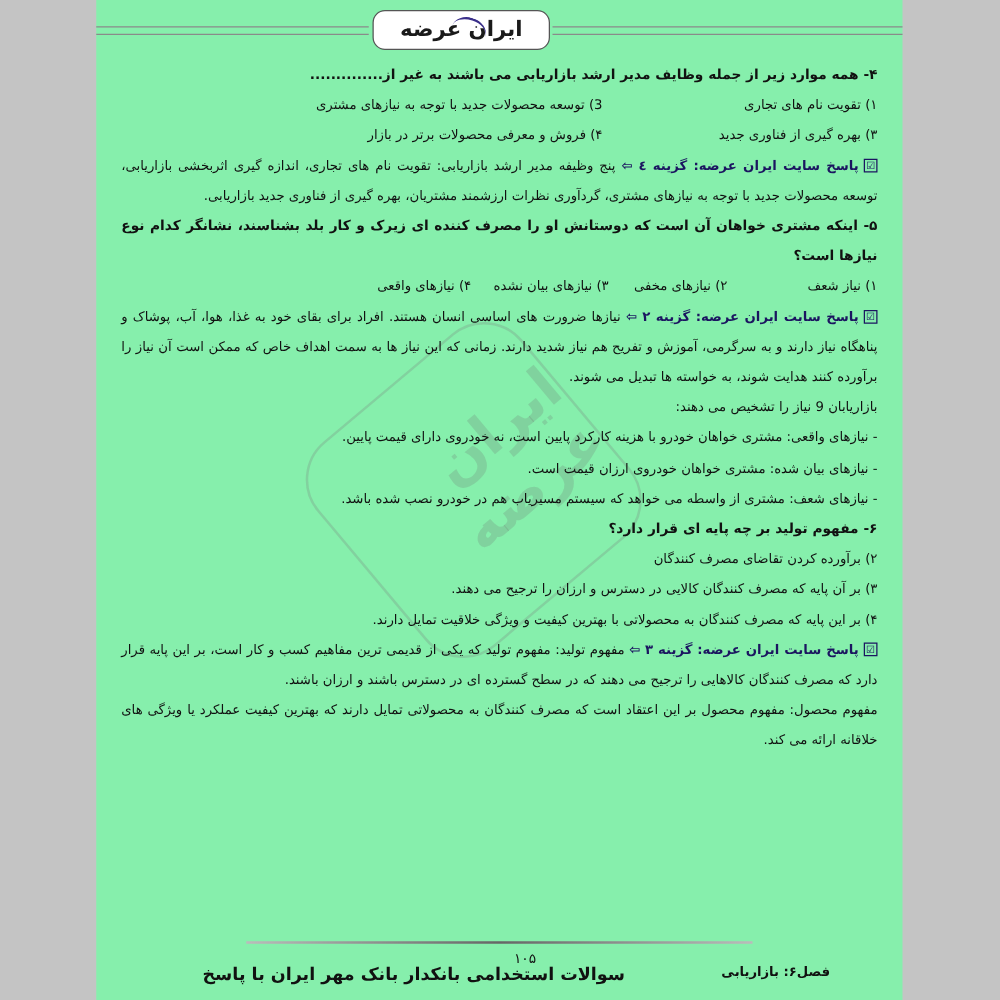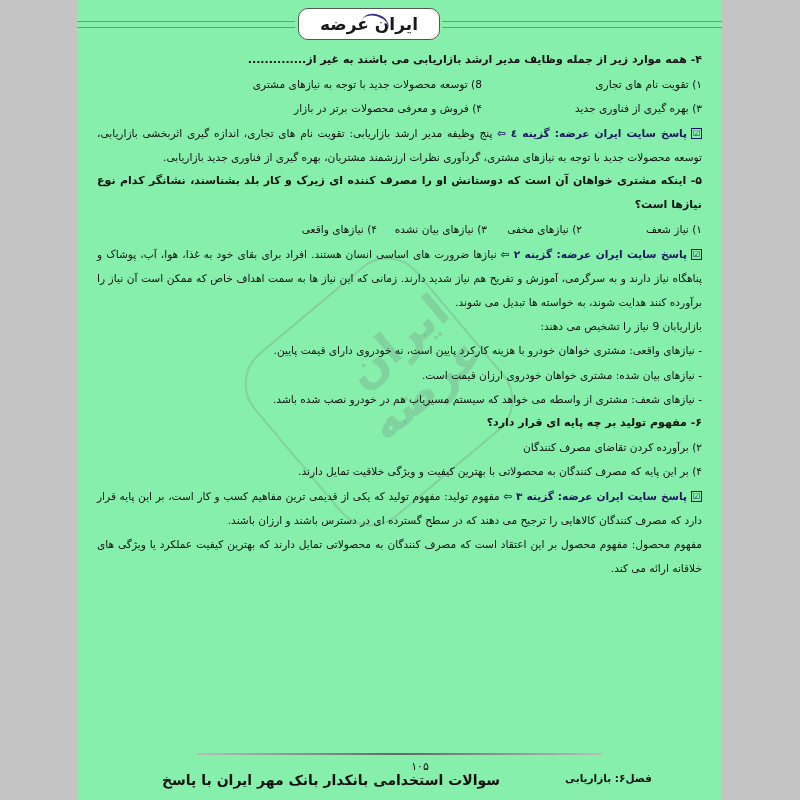--- a/index.html
+++ b/index.html
@@ -62,21 +62,21 @@
     }
     .page-num {
       position: absolute; left: 323px; top: 760px; width: 40px; text-align: center;
       font-size: 11px; color: #111;
     }
     .footer-left {
       position: absolute; left: 85px; top: 772px; direction: rtl;
       font-size: 14px; font-weight: bold; color: #111;
     }
     .footer-right {
-      position: absolute; right: 70px; top: 772px; direction: rtl;
+      position: absolute; right: 58px; top: 772px; direction: rtl;
       font-size: 10.5px; font-weight: bold; color: #111;
     }
   </style>
 </head>
 <body>
 
 <div class="page">
 
   <div class="header">
     <div class="rule left"></div>
@@ -89,21 +89,21 @@
 
   <div class="watermark">
     <span>ایران عرضه</span>
   </div>
 
   <div class="content">
 
     <p class="q">۴- همه موارد زیر از جمله وظایف مدیر ارشد بازاریابی می باشند به غیر از..............</p>
     <div class="opts4">
       <span>۱) تقویت نام های تجاری</span>
-      <span>8) توسعه محصولات جدید با توجه به نیازهای مشتری</span>
+      <span>3) توسعه محصولات جدید با توجه به نیازهای مشتری</span>
       <span>۳) بهره گیری از فناوری جدید</span>
       <span>۴) فروش و معرفی محصولات برتر در بازار</span>
     </div>
     <p>
       <span class="chk">☑</span><span class="ans-head">پاسخ سایت ایران عرضه: گزینه ٤</span>
       <span class="ans-head">⇦</span>
       <span>پنج وظیفه مدیر ارشد بازاریابی: تقویت نام های تجاری، اندازه گیری اثربخشی بازاریابی، توسعه محصولات جدید با توجه به نیازهای مشتری، گردآوری نظرات ارزشمند مشتریان، بهره گیری از فناوری جدید بازاریابی.</span>
     </p>
 
     <p class="q">۵- اینکه مشتری خواهان آن است که دوستانش او را مصرف کننده ای زیرک و کار بلد بشناسند، نشانگر کدام نوع نیازها است؟</p>
@@ -118,20 +118,21 @@
       <span class="ans-head">⇦</span>
       <span>نیازها ضرورت های اساسی انسان هستند. افراد برای بقای خود به غذا، هوا، آب، پوشاک و پناهگاه نیاز دارند و به سرگرمی، آموزش و تفریح هم نیاز شدید دارند. زمانی که این نیاز ها به سمت اهداف خاص که ممکن است آن نیاز را برآورده کنند هدایت شوند، به خواسته ها تبدیل می شوند.</span>
     </p>
     <p>بازاریابان 9 نیاز را تشخیص می دهند:</p>
     <p>- نیازهای واقعی: مشتری خواهان خودرو با هزینه کارکرد پایین است، نه خودروی دارای قیمت پایین.</p>
     <p>- نیازهای بیان شده: مشتری خواهان خودروی ارزان قیمت است.</p>
     <p>- نیازهای شعف: مشتری از واسطه می خواهد که سیستم مسیریاب هم در خودرو نصب شده باشد.</p>
 
     <p class="q">۶- مفهوم تولید بر چه پایه ای قرار دارد؟</p>
     <p>۲) برآورده کردن تقاضای مصرف کنندگان</p>
+    <p>۳) بر آن پایه که مصرف کنندگان کالایی در دسترس و ارزان را ترجیح می دهند.</p>
     <p>۴) بر این پایه که مصرف کنندگان به محصولاتی با بهترین کیفیت و ویژگی خلاقیت تمایل دارند.</p>
     <p>
       <span class="chk">☑</span><span class="ans-head">پاسخ سایت ایران عرضه: گزینه ۳</span>
       <span class="ans-head">⇦</span>
       <span>مفهوم تولید: مفهوم تولید که یکی از قدیمی ترین مفاهیم کسب و کار است، بر این پایه قرار دارد که مصرف کنندگان کالاهایی را ترجیح می دهند که در سطح گسترده ای در دسترس باشند و ارزان باشند.</span>
     </p>
     <p>مفهوم محصول: مفهوم محصول بر این اعتقاد است که مصرف کنندگان به محصولاتی تمایل دارند که بهترین کیفیت عملکرد یا ویژگی های خلاقانه ارائه می کند.</p>
   </div>
 
   <div class="footer-rule"></div>

